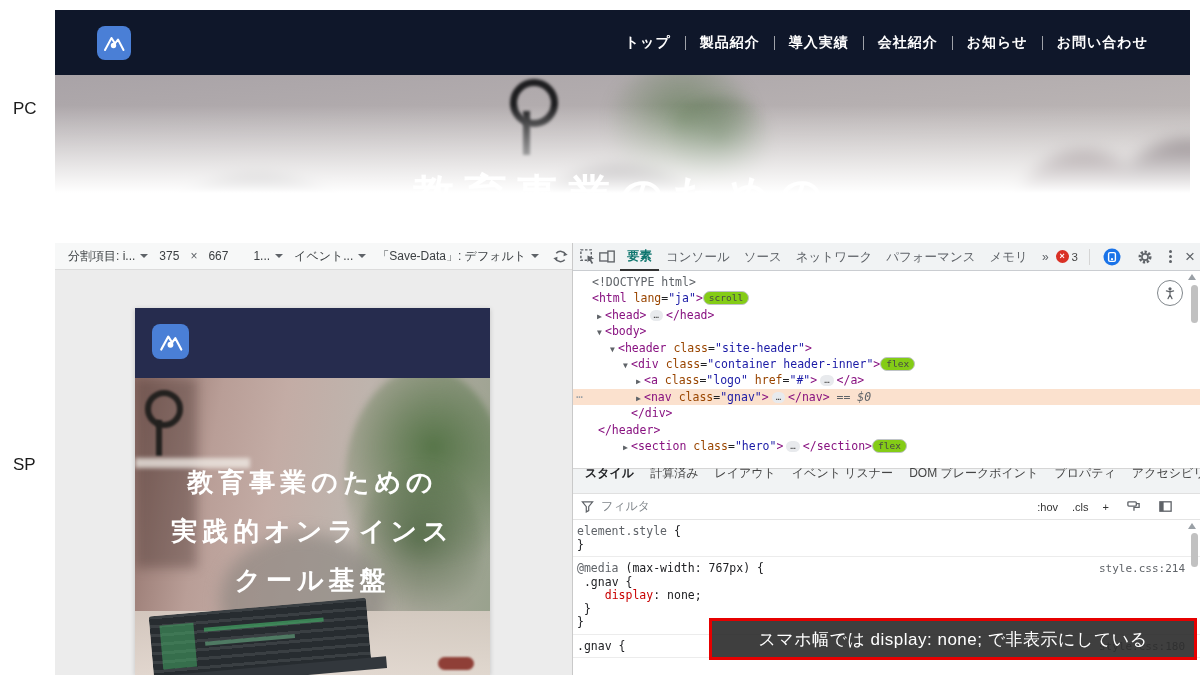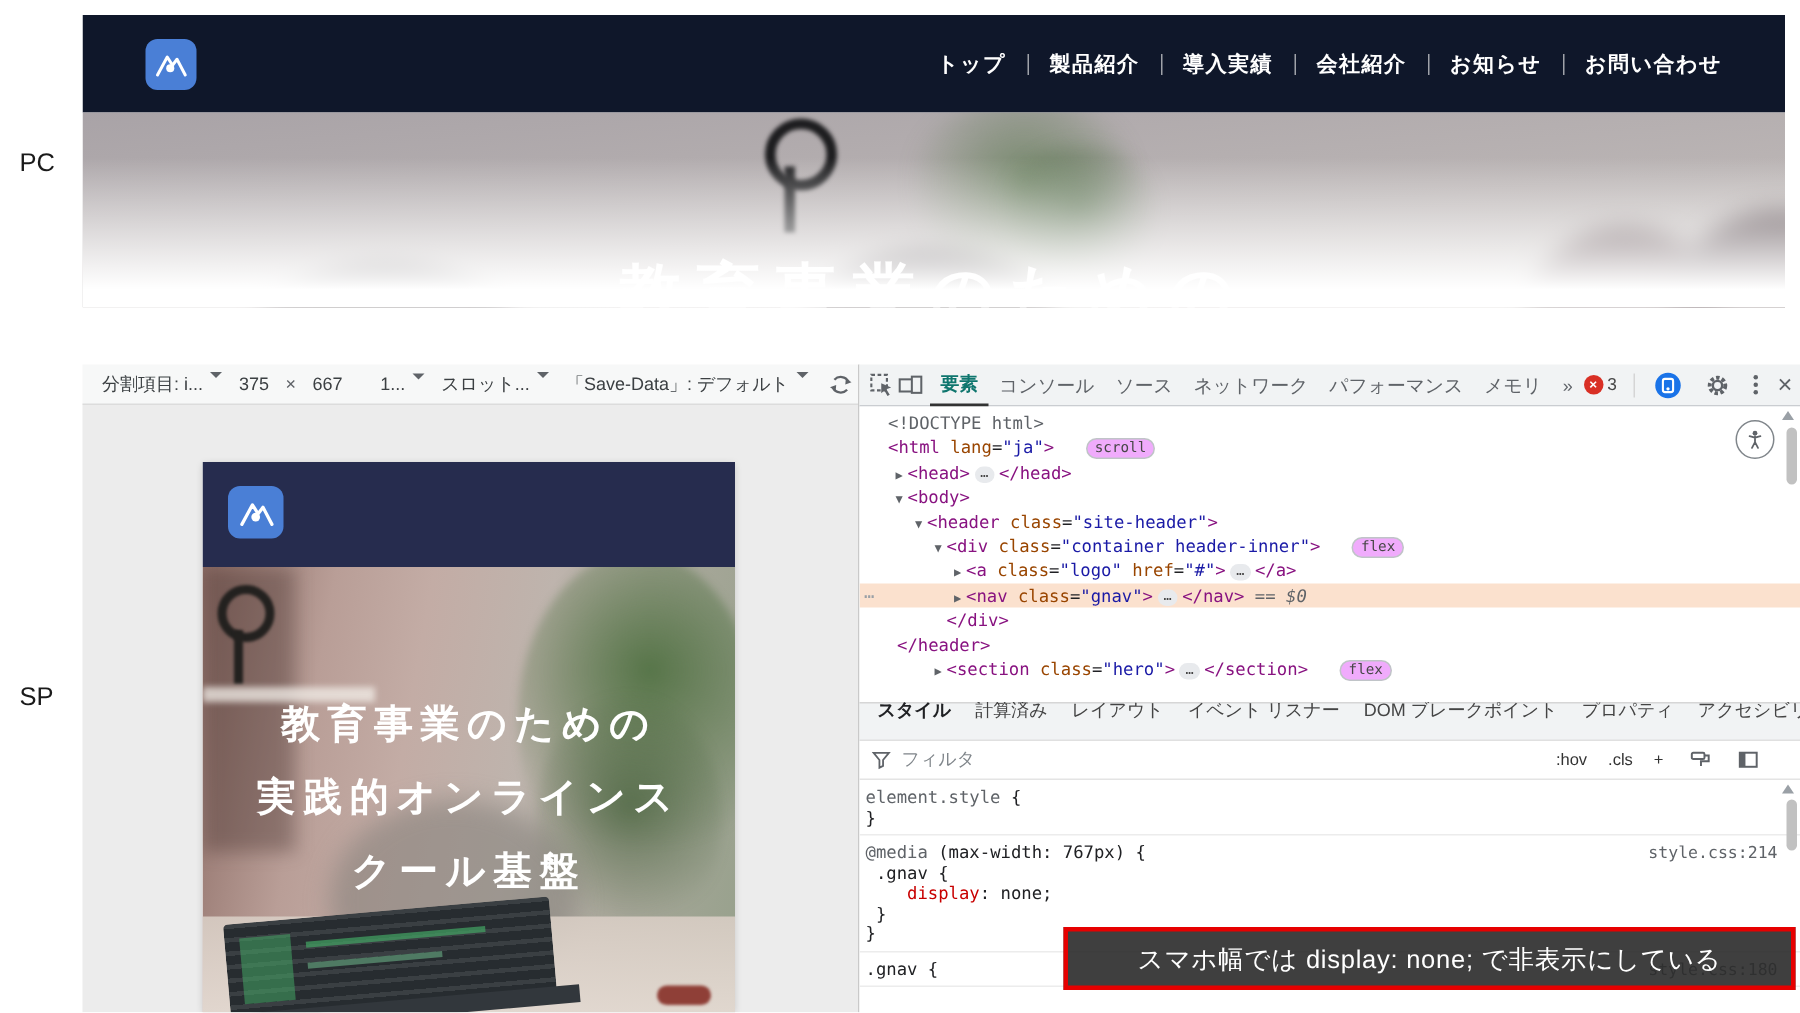--- a/index.html
+++ b/index.html
@@ -16,21 +16,21 @@
   .nav-sep{width:1px;height:14px;background:rgba(255,255,255,.6)}
   .pc-hero{position:relative;height:130px;background:linear-gradient(175deg,#a9a3a7,#c6c0bd);overflow:hidden}
   .blob{position:absolute;border-radius:50%}
   .pc-hero-title{position:absolute;left:0;right:0;top:92px;text-align:center;font-size:42px;font-weight:bold;color:#fff;letter-spacing:10px;white-space:nowrap;z-index:3}
   .pc-hero-fade{position:absolute;left:0;right:0;bottom:0;height:100px;background:linear-gradient(rgba(255,255,255,0),#ffffff 88%);z-index:4}
 
   
   .workbench{position:absolute;left:55px;top:243px;width:1145px;height:432px;display:flex}
   .left-pane{width:517px;position:relative;flex:0 0 auto}
   .emu-toolbar{height:27px;background:#f7f8f8;border-bottom:1px solid #dcdcdc;display:flex;align-items:center;padding:0 13px;box-sizing:border-box;font-size:12px;color:#3c4043;gap:11px}
-  .emu-item{display:inline-flex;align-items:flex-start;gap:5px;cursor:pointer;white-space:nowrap}
+  .emu-item{display:inline-flex;align-items:center;gap:5px;cursor:pointer;white-space:nowrap}
   .caret{width:0;height:0;border-left:4px solid transparent;border-right:4px solid transparent;border-top:4px solid #5f6368}
   .emu-num{cursor:text}
   .emu-x{color:#5f6368}
   .vdots{display:flex;flex-direction:column;gap:2px;cursor:pointer;padding:2px}
   .vdots i{width:3px;height:3px;border-radius:50%;background:#5f6368}
   .emu-canvas{position:absolute;top:27px;left:0;right:0;bottom:0;background:#ececec}
   .phone{position:absolute;left:80px;top:38px;width:355px;height:367px;background:#fff;box-shadow:0 1px 5px rgba(0,0,0,.18);overflow:hidden}
   .sp-header{height:70px;background:#262c4e;position:relative}
   .sp-logo{position:absolute;left:17px;top:16px;width:37px;height:35px;border-radius:8px;background:#4a7fd6;display:flex;align-items:center;justify-content:center;cursor:pointer}
   .sp-hero{position:relative;height:297px;overflow:hidden;background:linear-gradient(100deg,#8d6d66,#b99e97 22%,#c3aca5 38%,#beb4ad 58%,#a8a79a 78%,#97a18c 100%)}
@@ -50,21 +50,21 @@
   .close-x{font-size:17px;color:#5f6368;cursor:pointer;line-height:1}
 
   .dom-pane{position:relative;height:197px;font-family:"DejaVu Sans Mono",monospace;font-size:11.5px;padding-top:3px;box-sizing:border-box;overflow:hidden;background:#fff;flex:0 0 auto}
   .dom-row{position:relative;height:16.4px;line-height:16.4px;white-space:nowrap}
   .dom-row.hl{background:#fbe1ce}
   .gutter{position:absolute;left:3px;color:#9aa0a6}
   .arrow{display:inline-block;width:11px;color:#5f6368;font-size:8px;text-align:center;cursor:pointer}
   .tk-doc{color:#5f6368}.tk-tag{color:#881280}.tk-attr{color:#994500}.tk-val{color:#1a1aa6}.tk-p{color:#202124}
   .tk-eq{color:#5f6368;font-style:italic}
   .chip{display:inline-block;background:#e8eaed;border-radius:6px;padding:0 4px;margin:0 3px;color:#444;font-size:9px;line-height:11px;vertical-align:1px;cursor:pointer}
-  .adorn{display:inline-block;border:1px solid #c0c4c8;border-radius:7px;padding:0 5px;margin-left:21px;color:#474747;font-size:9.5px;line-height:12px;background:#f0abfc;vertical-align:1px;cursor:pointer}
+  .adorn{display:inline-block;border:1px solid #c0c4c8;border-radius:7px;padding:0 5px;margin-left:0;color:#474747;font-size:9.5px;line-height:12px;background:#84cc16;vertical-align:1px;cursor:pointer}
   .a11y-btn{position:absolute;right:17px;top:9px;width:24px;height:24px;border:1px solid #80868b;border-radius:50%;display:flex;align-items:center;justify-content:center;background:#fff;cursor:pointer}
   .sb-up{position:absolute;right:4px;top:3px;width:0;height:0;border-left:4px solid transparent;border-right:4px solid transparent;border-bottom:6px solid #9aa0a6}
   .sb-thumb{position:absolute;right:2px;width:7px;border-radius:4px;background:#c1c1c1}
 
   .crumbs{height:23px;border-top:1px solid #e8e8e8;display:flex;align-items:center;gap:14px;padding:0 8px;font-size:12px;background:#fff;flex:0 0 auto}
   .crumb{color:#9b3060;cursor:pointer;white-space:nowrap}
   .crumb.sel{background:#fbe1ce;color:#202124;padding:2px 5px}
 
   .styles-tabs{height:24px;background:#f1f3f4;border-top:1px solid #d6d6d6;border-bottom:1px solid #e0e0e0;display:flex;align-items:center;padding:0 5px;gap:2px;flex:0 0 auto}
   .s-tab{font-size:12px;color:#444;padding:0 7px;height:39px;line-height:23px;cursor:pointer;white-space:nowrap}
@@ -136,21 +136,21 @@
             <i class="caret"></i>
           </span>
         <span class="emu-num">375</span>
         <span class="emu-x">×</span>
         <span class="emu-num">667</span>
         <span class="emu-item" style="margin-left:14px">
             <span>1...</span>
             <i class="caret"></i>
           </span>
         <span class="emu-item">
-            <span>スロット...</span>
+            <span>イベント...</span>
             <i class="caret"></i>
           </span>
         <span class="emu-item">
             <span>「Save-Data」: デフォルト</span>
             <i class="caret"></i>
           </span>
         <span class="tool-ic" style="margin-left:2px">
           <svg width="17" height="17" viewBox="0 0 18 18">
             <path d="M4.5 5.5 A6.2 6.2 0 0 1 14.5 6.8" fill="none" stroke="#5f6368" stroke-width="1.6"></path>
             <polygon points="12.6,4.6 16.6,7.2 12.2,8.8" fill="#5f6368"></polygon>

